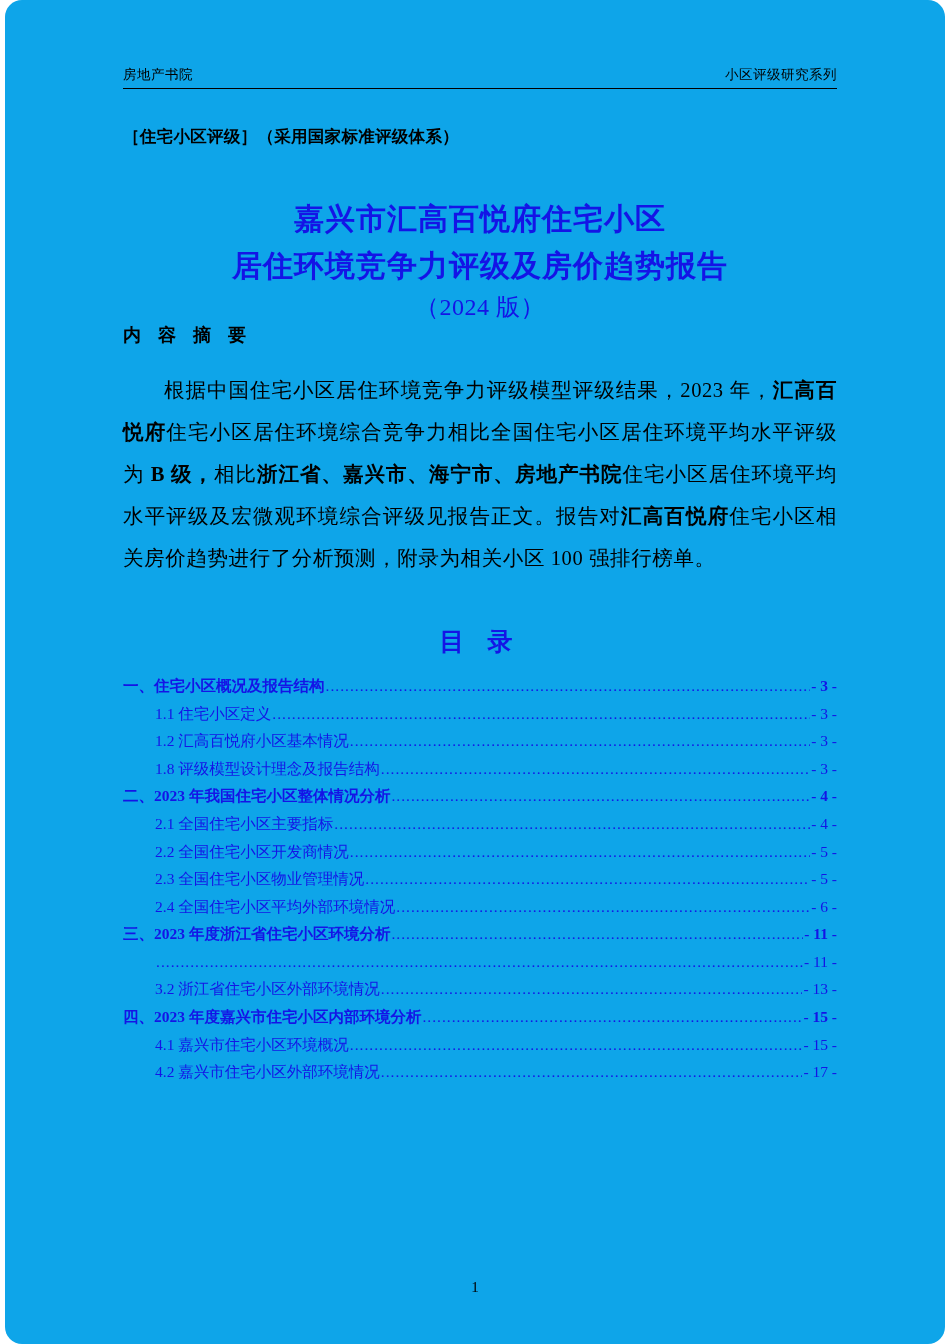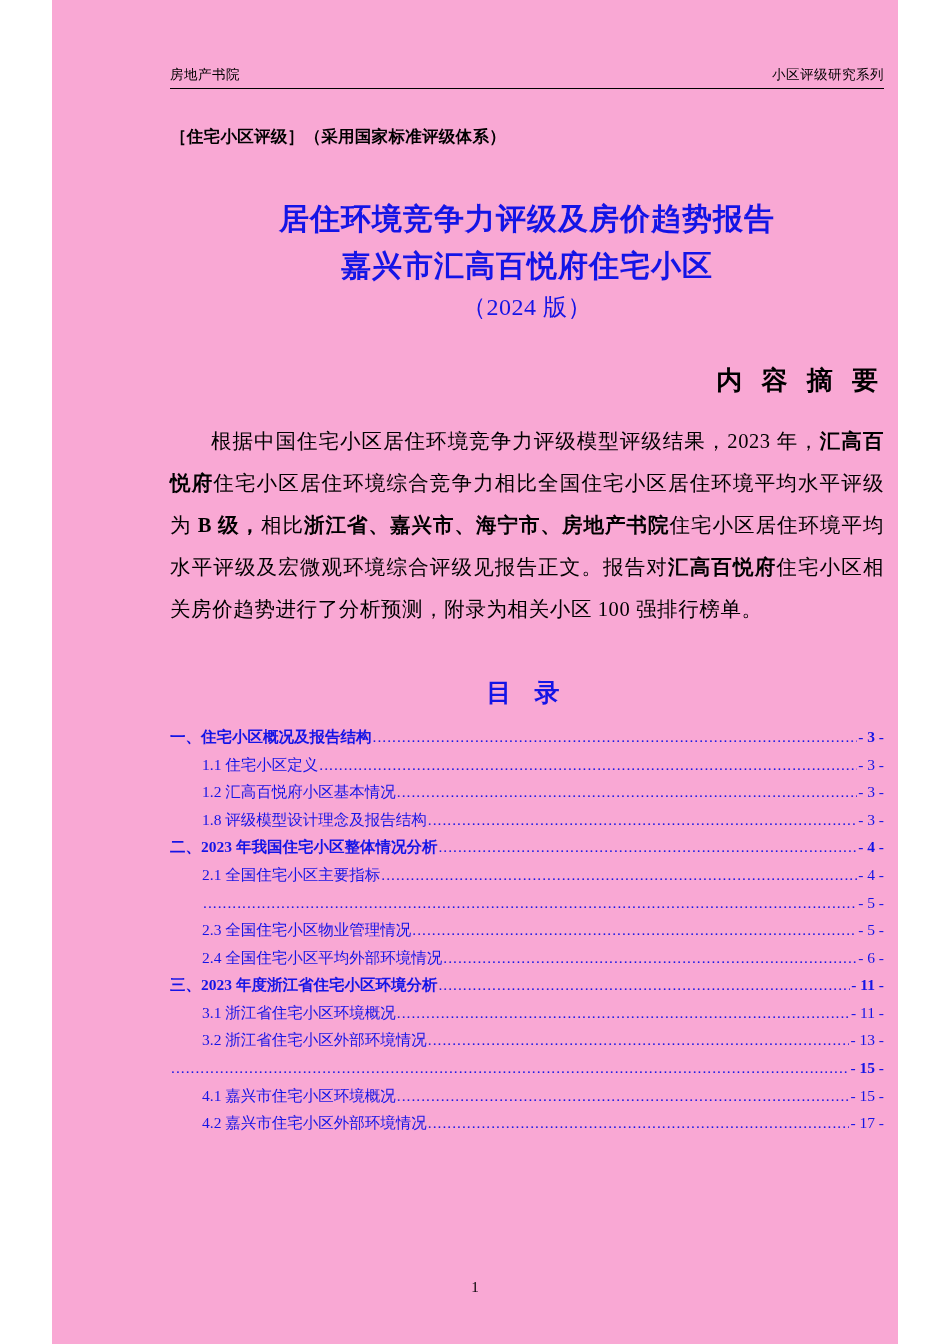--- a/index.html
+++ b/index.html
@@ -6,26 +6,27 @@
     margin: 0;
     padding: 0;
     background: #ffffff;
   }
   body {
     font-family: "Liberation Serif", "DejaVu Serif", serif;
     color: #000000;
   }
   .page {
     position: relative;
-    width: 846px;
+    width: 940px;
     height: 1344px;
     margin: 0 auto;
-    background: #f9a8d4;
+    background: #0ea5e9;
     box-sizing: border-box;
     overflow: hidden;
+    border-radius: 17px;
   }
   .content {
     position: absolute;
     left: 118px;
     top: 0;
     width: 714px;
   }
 
   
   .header {
@@ -63,24 +64,23 @@
     font-family: "Liberation Serif", "DejaVu Serif", serif;
   }
   .title-version {
     color: #1414e6;
     font-size: 24px;
     margin-top: 2px;
     letter-spacing: 0.5px;
   }
 
   .section-heading {
-    text-align: right;
-    font-weight: bold;
-    font-size: 26px;
-    margin-top: 40px;
+    text-align: left;
+    font-weight: bold;
+    font-size: 18px;
     letter-spacing: 6px;
     font-family: "Liberation Sans", "DejaVu Sans", sans-serif;
   }
 
   .abstract {
     margin-top: 22px;
     font-size: 20.5px;
     line-height: 2.05;
     text-align: justify;
     text-justify: inter-ideograph;
@@ -143,22 +143,22 @@
   <div class="content">
 
     <div class="header">
       <div class="left">房地产书院</div>
       <div class="right">小区评级研究系列</div>
     </div>
 
     <div class="bracket-line">［住宅小区评级］（采用国家标准评级体系）</div>
 
     <div class="title-block">
+      <div class="title-line">嘉兴市汇高百悦府住宅小区</div>
       <div class="title-line">居住环境竞争力评级及房价趋势报告</div>
-      <div class="title-line">嘉兴市汇高百悦府住宅小区</div>
       <div class="title-version">（2024 版）</div>
     </div>
 
     <div class="section-heading">内 容 摘 要</div>
     <div class="abstract">根据中国住宅小区居住环境竞争力评级模型评级结果，2023 年，<b>汇高百悦府</b>住宅小区居住环境综合竞争力相比全国住宅小区居住环境平均水平评级为 <b>B 级，</b>相比<b>浙江省、嘉兴市、海宁市、房地产书院</b>住宅小区居住环境平均水平评级及宏微观环境综合评级见报告正文。报告对<b>汇高百悦府</b>住宅小区相关房价趋势进行了分析预测，附录为相关小区 100 强排行榜单。</div>
 
     <div class="toc-heading">目 录</div>
     <div class="toc">
         <div class="toc-row lvl1">
           <span class="toc-label">一、住宅小区概况及报告结构</span>
@@ -184,49 +184,50 @@
           <span class="toc-label">二、2023 年我国住宅小区整体情况分析</span>
           <span class="toc-dots"></span>
           <span class="toc-page">- 4 -</span>
         </div>
         <div class="toc-row lvl2">
           <span class="toc-label">2.1 全国住宅小区主要指标</span>
           <span class="toc-dots"></span>
           <span class="toc-page">- 4 -</span>
         </div>
         <div class="toc-row lvl2">
+          <span class="toc-label">2.2 全国住宅小区开发商情况</span>
           <span class="toc-dots"></span>
           <span class="toc-page">- 5 -</span>
         </div>
         <div class="toc-row lvl2">
           <span class="toc-label">2.3 全国住宅小区物业管理情况</span>
           <span class="toc-dots"></span>
           <span class="toc-page">- 5 -</span>
         </div>
         <div class="toc-row lvl2">
           <span class="toc-label">2.4 全国住宅小区平均外部环境情况</span>
           <span class="toc-dots"></span>
           <span class="toc-page">- 6 -</span>
         </div>
         <div class="toc-row lvl1">
           <span class="toc-label">三、2023 年度浙江省住宅小区环境分析</span>
           <span class="toc-dots"></span>
           <span class="toc-page">- 11 -</span>
         </div>
         <div class="toc-row lvl2">
-          <span class="toc-label">3.1 浙江省住宅小区环境概况</span>
           <span class="toc-dots"></span>
           <span class="toc-page">- 11 -</span>
         </div>
         <div class="toc-row lvl2">
           <span class="toc-label">3.2 浙江省住宅小区外部环境情况</span>
           <span class="toc-dots"></span>
           <span class="toc-page">- 13 -</span>
         </div>
         <div class="toc-row lvl1">
+          <span class="toc-label">四、2023 年度嘉兴市住宅小区内部环境分析</span>
           <span class="toc-dots"></span>
           <span class="toc-page">- 15 -</span>
         </div>
         <div class="toc-row lvl2">
           <span class="toc-label">4.1 嘉兴市住宅小区环境概况</span>
           <span class="toc-dots"></span>
           <span class="toc-page">- 15 -</span>
         </div>
         <div class="toc-row lvl2">
           <span class="toc-label">4.2 嘉兴市住宅小区外部环境情况</span>

